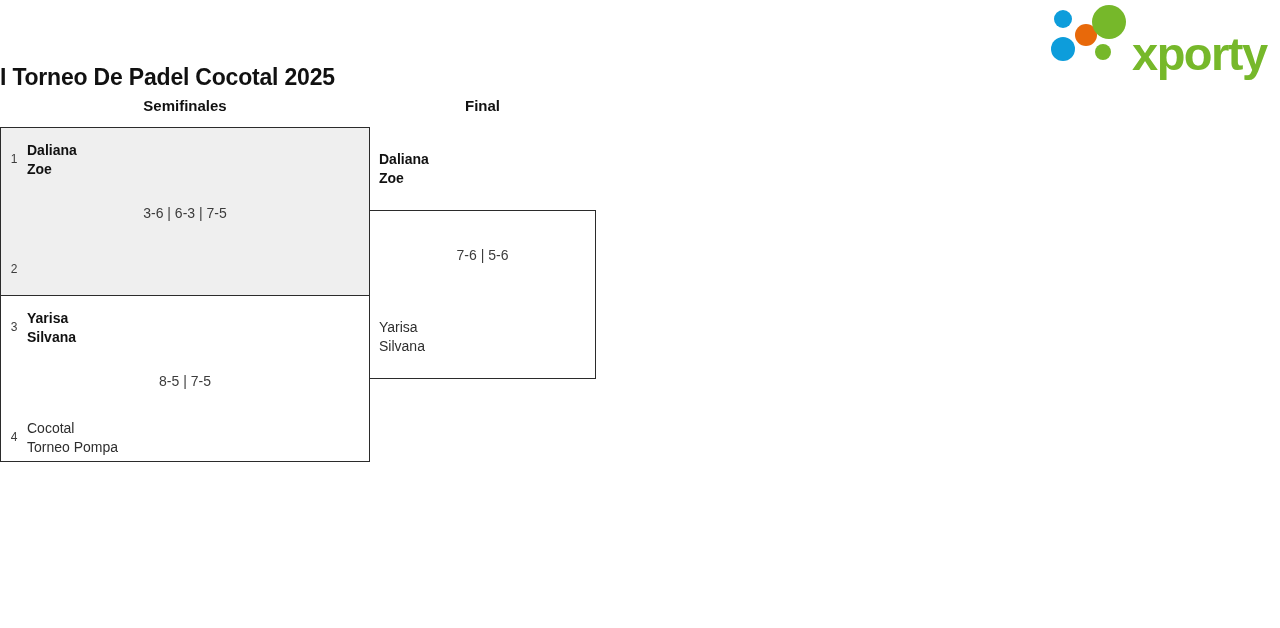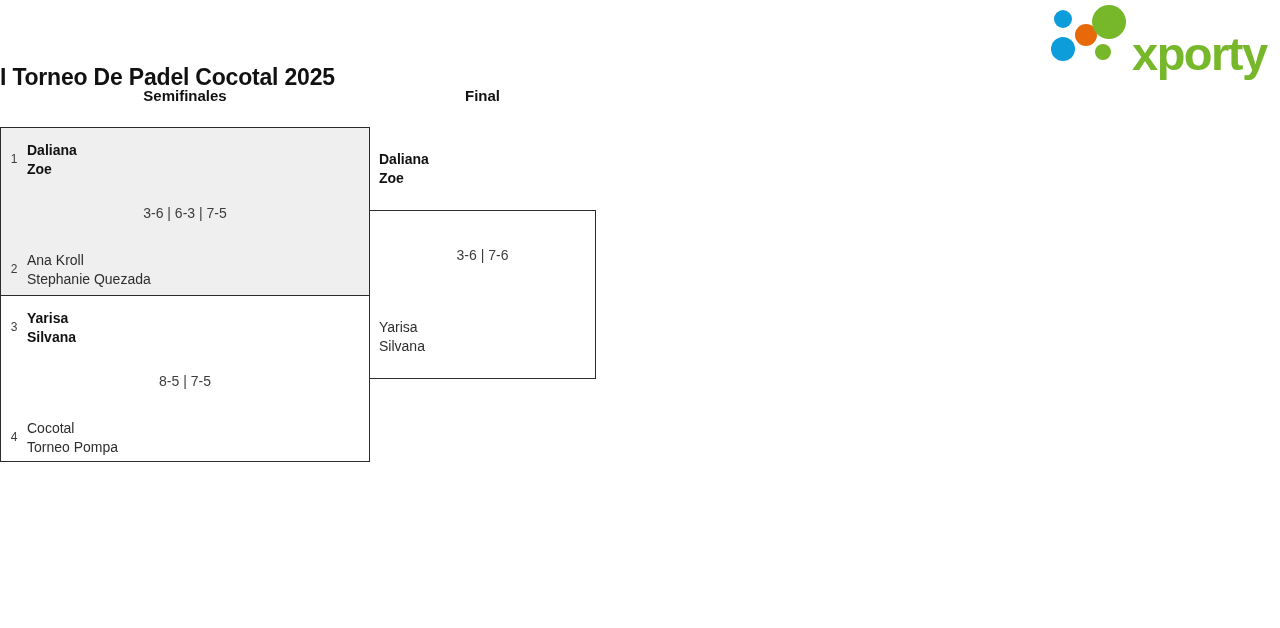--- a/index.html
+++ b/index.html
@@ -25,21 +25,21 @@
   #logo{position:absolute;left:1048px;top:4px;width:228px;height:62px;}
   #logo-dots{position:absolute;left:0;top:0;width:86px;height:62px;}
   #logo-word{
     position:absolute;left:84px;top:2px;
     font-size:47px;font-weight:700;letter-spacing:-1.5px;
     color:#76b82a;line-height:56px;margin-top:20px;
   }
 
   
   .round-head{
-    position:absolute;top:87px;
+    position:absolute;top:97px;
     font-size:15px;font-weight:700;color:#111111;
     text-align:center;
   }
   #head-sf{left:0px;width:370px;}
   #head-f{left:369px;width:227px;}
 
   
   #bracket{position:absolute;left:0;top:0;width:1280px;height:628px;}
 
   .match{
@@ -119,24 +119,20 @@
     <div class="team team-top winner">
       <div class="team-seed">1</div>
       <div class="team-names">
         <span>Daliana</span>
         <span>Zoe</span>
       </div>
     </div>
     <div class="score">3-6 | 6-3 | 7-5</div>
     <div class="team team-bot">
       <div class="team-seed">2</div>
-      <div class="team-names">
-        <span>Ana Kroll</span>
-        <span>Stephanie Quezada</span>
-      </div>
     </div>
   </div>
 
   <div class="match" id="m-sf2">
     <div class="team team-top winner">
       <div class="team-seed">3</div>
       <div class="team-names">
         <span>Yarisa</span>
         <span>Silvana</span>
       </div>
@@ -152,21 +148,21 @@
   </div>
 
   <div class="match" id="m-f">
     <div class="team team-top winner">
 
       <div class="team-names">
         <span>Daliana</span>
         <span>Zoe</span>
       </div>
     </div>
-    <div class="score">3-6 | 7-6</div>
+    <div class="score">7-6 | 5-6</div>
     <div class="team team-bot">
 
       <div class="team-names">
         <span>Yarisa</span>
         <span>Silvana</span>
       </div>
     </div>
   </div>
 
 </div>

